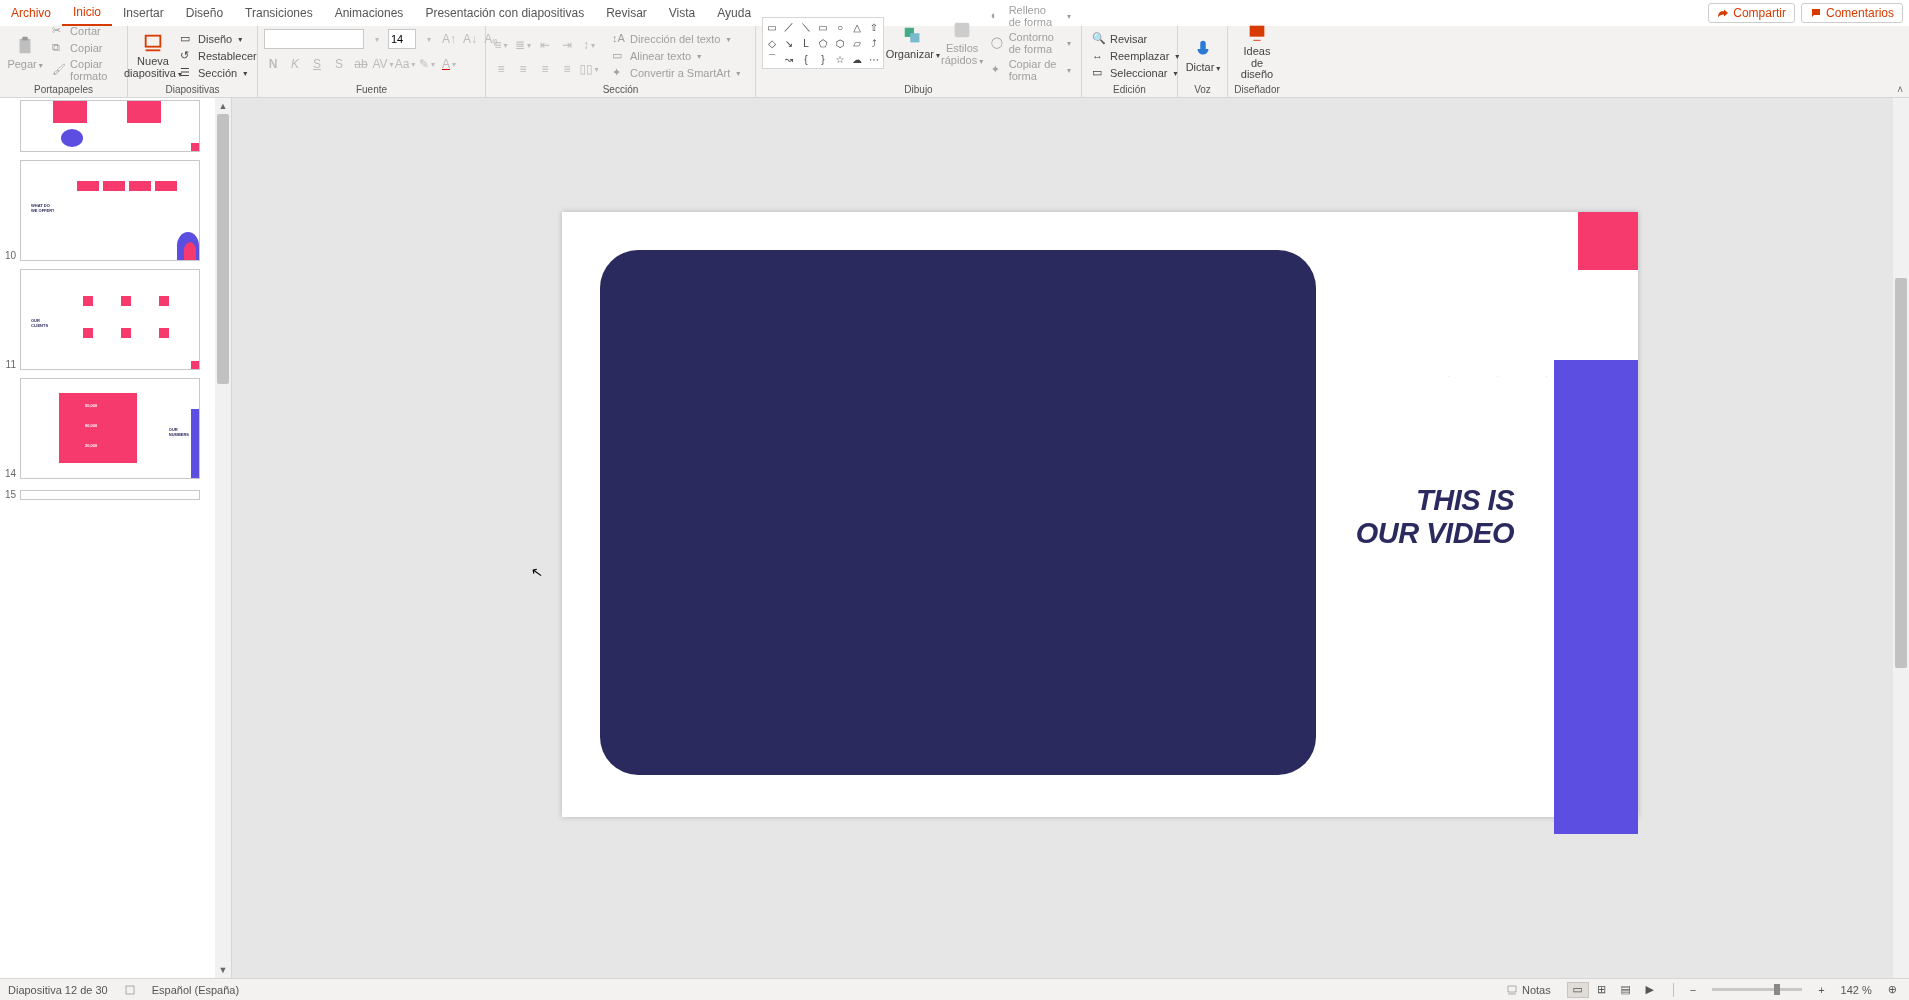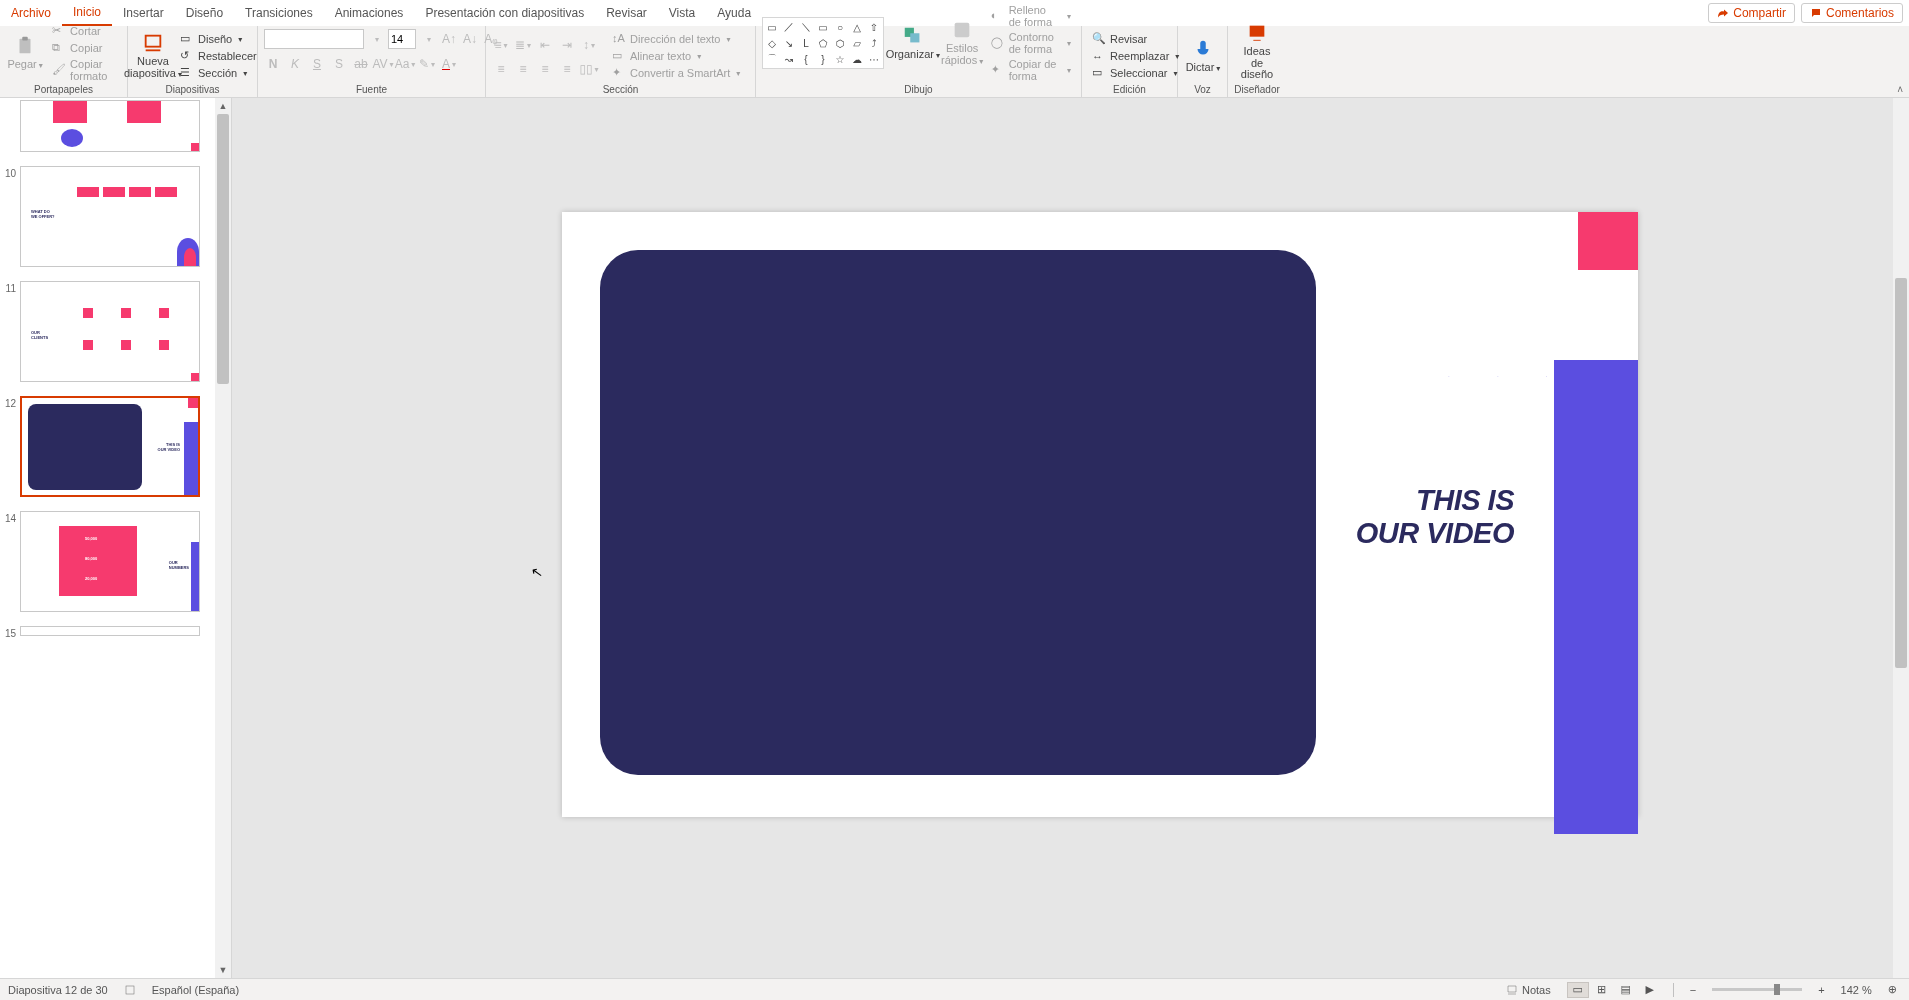--- a/index.html
+++ b/index.html
@@ -44,21 +44,21 @@
 
 .shapes-gallery { display: grid; grid-template-columns: repeat(7, 14px); grid-template-rows: repeat(3, 14px); gap: 2px 3px; padding: 2px; border: 1px solid #d6d6d6; background: #fff; }
 .shapes-gallery span { display: inline-flex; align-items: center; justify-content: center; font-size: 10px; color: #444; }
 
 
 .workspace { display: flex; height: calc(1000px - 26px - 72px - 22px); background: #e6e6e6; }
 
 
 .thumb-panel { width: 232px; background: #fff; border-right: 1px solid #d6d6d6; display: flex; }
 .thumb-list { flex: 1; overflow: hidden; padding: 2px 6px 2px 2px; }
-.thumb-item { display: flex; align-items: flex-start; gap: 4px; margin-bottom: 14px; }
+.thumb-item { display: flex; align-items: flex-end; gap: 4px; margin-bottom: 8px; }
 .thumb-item .num { width: 14px; text-align: right; font-size: 10px; color: #666; padding-top: 2px; }
 .thumb-item .mini { width: 180px; height: 101px; border: 1px solid #c8c8c8; background: #fff; position: relative; overflow: hidden; }
 .thumb-item.active .mini { border: 2px solid #d83b01; }
 .thumb-item.tall .mini { height: 52px; }
 .thumb-item.short .mini { height: 10px; }
 .scroll-y { width: 16px; background: #f1f1f1; display: flex; flex-direction: column; align-items: center; }
 .scroll-y .arrow { height: 16px; font-size: 9px; color: #666; display: flex; align-items: center; justify-content: center; width: 100%; }
 .scroll-y .track { flex: 1; position: relative; width: 100%; }
 .scroll-y .thumb { position: absolute; top: 0; left: 2px; right: 2px; height: 270px; background: #c1c1c1; border-radius: 2px; }
 
@@ -398,29 +398,20 @@
           <div class="p" style="left:62px;top:26px;width:10px;height:10px"></div>
           <div class="p" style="left:100px;top:26px;width:10px;height:10px"></div>
           <div class="p" style="left:138px;top:26px;width:10px;height:10px"></div>
           <div class="p" style="left:62px;top:58px;width:10px;height:10px"></div>
           <div class="p" style="left:100px;top:58px;width:10px;height:10px"></div>
           <div class="p" style="left:138px;top:58px;width:10px;height:10px"></div>
           <div class="p" style="right:0;bottom:0;width:8px;height:8px"></div>
         </div>
       </div>
 
-      <div class="thumb-item active">
-        <span class="num">12</span>
-        <div class="mini">
-          <div class="d" style="left:6px;top:6px;width:114px;height:86px;border-radius:8px"></div>
-          <div class="p" style="right:0;top:0;width:10px;height:10px"></div>
-          <div class="b" style="right:0;top:24px;width:14px;height:74px"></div>
-          <div class="t" style="right:18px;top:44px;text-align:right">THIS IS<br>OUR VIDEO</div>
-        </div>
-      </div>
 
 
       <div class="thumb-item">
         <span class="num">14</span>
         <div class="mini">
           <div class="p" style="left:38px;top:14px;width:78px;height:70px"></div>
           <div class="t" style="left:64px;top:24px;color:#fff">50,000</div>
           <div class="t" style="left:64px;top:44px;color:#fff">80,000</div>
           <div class="t" style="left:64px;top:64px;color:#fff">20,000</div>
           <div class="t" style="right:10px;top:48px">OUR<br>NUMBERS</div>

